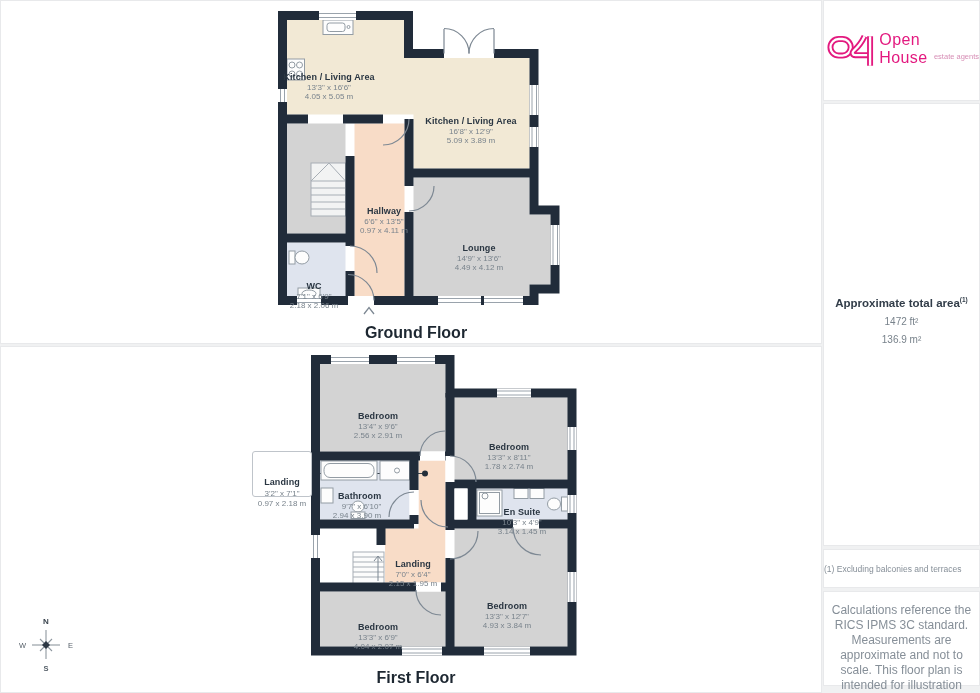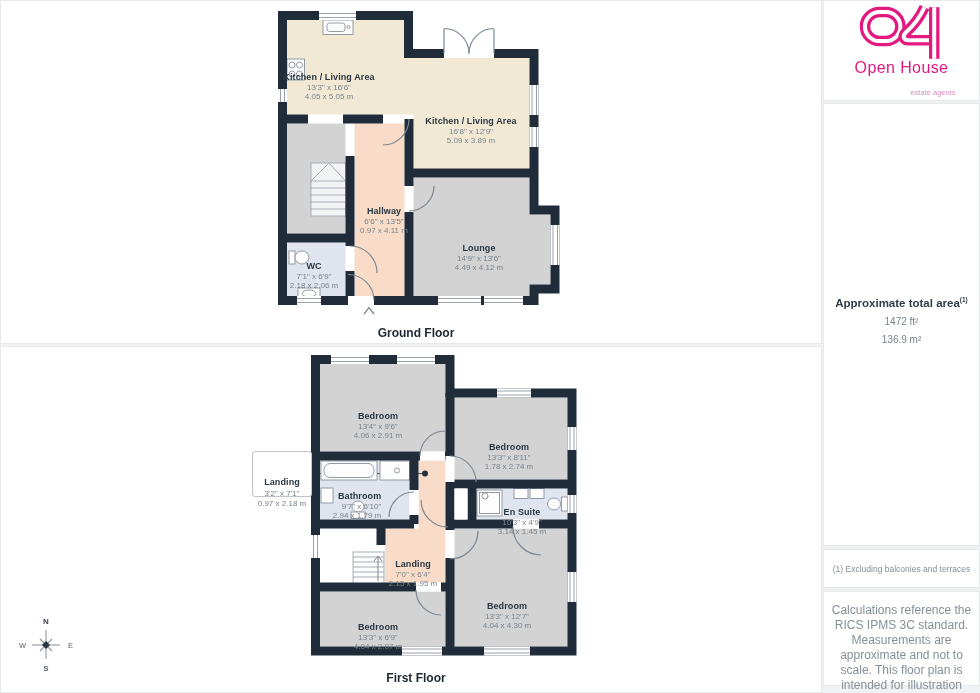--- a/index.html
+++ b/index.html
@@ -2,38 +2,38 @@
 <html><head>
 <meta charset="utf-8">
 <style>
   html,body{margin:0;padding:0;background:#f0f1f2;font-family:"Liberation Sans",sans-serif;}
   .stage{position:relative;width:980px;height:693px;background:#f0f1f2;overflow:hidden;}
   .panel{position:absolute;background:#ffffff;border:1px solid #e8e9eb;box-sizing:border-box;}
   .panel svg{position:absolute;left:0;top:0;}
   .room-label{position:absolute;transform:translate(-50%,-50%);text-align:center;line-height:1.2;white-space:nowrap;z-index:3;}
   .room-name{font-size:9px;font-weight:bold;color:#2a3642;letter-spacing:.1px;margin-top:38px;}
   .room-dim{font-size:8px;color:#79838c;}
-  .floor-title{position:absolute;transform:translate(-50%,-50%);font-size:12px;font-weight:bold;color:#1d2731;z-index:3;white-space:nowrap;}
+  .floor-title{position:absolute;transform:translate(-50%,-50%);font-size:16px;font-weight:bold;color:#1d2731;z-index:3;white-space:nowrap;}
   .callout{position:absolute;left:251px;top:104px;width:58px;height:44px;background:#fff;border:1px solid #bfc4ca;border-radius:3px;z-index:4;display:flex;flex-direction:column;align-items:center;justify-content:center;line-height:1.25;}
   .compass{position:absolute;left:19px;top:272px;width:52px;height:52px;z-index:3;}
   .compass span{position:absolute;font-size:7.5px;color:#555f68;}
   .compass .n{left:50%;top:-2px;transform:translateX(-50%);font-weight:bold;color:#39434d;font-size:8px;}
   .compass .s{left:50%;bottom:-2px;transform:translateX(-50%);font-weight:bold;}
   .compass .w{left:-1px;top:50%;transform:translateY(-50%);}
   .compass .e{right:-1px;top:50%;transform:translateY(-50%);}
   .sidebar{position:absolute;left:823px;top:0;width:157px;height:693px;}
   .card{position:absolute;left:0;width:157px;background:#fff;border:1px solid #e8e9eb;box-sizing:border-box;}
-  .card-logo{top:0;height:101px;display:flex;flex-direction:column;align-items:center;justify-content:center;}
+  .card-logo{top:0;height:101px;display:flex;flex-direction:row;align-items:center;justify-content:center;}
   .brand{font-size:16px;color:#e3197f;letter-spacing:.4px;margin-top:-3px;}
   .tagline{font-size:7.5px;color:#d78fb6;width:108px;text-align:right;margin-top:11px;}
   .card-area{top:103px;height:443px;text-align:center;}
   .area-heading{margin-top:192px;font-size:11.5px;font-weight:bold;color:#323d49;}
   .area-heading sup{font-size:6.5px;}
   .area-val{font-size:10px;color:#78828b;margin-top:7px;}
-  .card-note{top:549px;height:39px;display:flex;align-items:center;justify-content:center;font-size:8.5px;color:#868f98;}
+  .card-note{top:549px;height:39px;display:flex;align-items:center;font-size:8.5px;color:#868f98;}
   .card-legal{top:591px;height:95px;text-align:center;}
   .legal-text{width:142px;margin:11px auto 14px;font-size:12px;color:#868f98;line-height:1.25;}
   .provider{margin-top:21px;font-size:10px;color:#49535e;letter-spacing:1.5px;}
   .provider b{letter-spacing:1px;}
 </style>
 </head>
 <body>
 
 <div class="stage">
 
@@ -126,21 +126,21 @@
     <div class="room-label" style="left:383px;top:201px;">
       <div class="room-name">Hallway</div>
       <div class="room-dim">6'6" x 13'5"</div>
       <div class="room-dim">0.97 x 4.11 m</div>
     </div>
     <div class="room-label" style="left:478px;top:238px;">
       <div class="room-name">Lounge</div>
       <div class="room-dim">14'9" x 13'6"</div>
       <div class="room-dim">4.49 x 4.12 m</div>
     </div>
-    <div class="room-label" style="left:313px;top:256px;">
+    <div class="room-label" style="left:313px;top:276px;">
       <div class="room-name">WC</div>
       <div class="room-dim">7'1" x 6'9"</div>
       <div class="room-dim">2.18 x 2.06 m</div>
     </div>
     <div class="floor-title" style="left:415px;top:332px;">Ground Floor</div>
   </section>
 
   <section class="panel" style="left:0;top:346px;width:822px;height:347px;">
     <svg width="822" height="347" viewBox="0 0 822 347">
       <g>
@@ -233,56 +233,56 @@
         <path d="M420,153 A27,27 0 0 0 447,180"></path>
         <path d="M477,184 A28,28 0 0 1 449,212"></path>
         <path d="M512,180 A28,28 0 0 0 540,208"></path>
         <path d="M415,243 A25,25 0 0 0 440,268"></path>
       </g>
     </svg>
 
     <div class="room-label" style="left:377px;top:60px;">
       <div class="room-name">Bedroom</div>
       <div class="room-dim">13'4" x 9'6"</div>
-      <div class="room-dim">4.06 x 2.91 m</div>
+      <div class="room-dim">2.56 x 2.91 m</div>
     </div>
     <div class="room-label" style="left:508px;top:91px;">
       <div class="room-name">Bedroom</div>
       <div class="room-dim">13'3" x 8'11"</div>
       <div class="room-dim">1.78 x 2.74 m</div>
     </div>
     <div class="callout">
       <div class="room-name">Landing</div>
       <div class="room-dim">3'2" x 7'1"</div>
       <div class="room-dim">0.97 x 2.18 m</div>
     </div>
     <div class="room-label" style="left:356px;top:140px;text-align:right;">
       <div class="room-name">Bathroom</div>
       <div class="room-dim">9'7" x 6'10"</div>
-      <div class="room-dim">2.94 x 1.79 m</div>
+      <div class="room-dim">2.94 x 3.90 m</div>
     </div>
     <div class="room-label" style="left:521px;top:156px;">
       <div class="room-name">En Suite</div>
       <div class="room-dim">10'3" x 4'9"</div>
       <div class="room-dim">3.14 x 1.45 m</div>
     </div>
     <div class="room-label" style="left:412px;top:208px;">
       <div class="room-name">Landing</div>
       <div class="room-dim">7'0" x 6'4"</div>
       <div class="room-dim">2.15 x 1.95 m</div>
     </div>
     <div class="room-label" style="left:377px;top:271px;">
       <div class="room-name">Bedroom</div>
       <div class="room-dim">13'3" x 6'9"</div>
       <div class="room-dim">4.04 x 2.07 m</div>
     </div>
     <div class="room-label" style="left:506px;top:250px;">
       <div class="room-name">Bedroom</div>
       <div class="room-dim">13'3" x 12'7"</div>
-      <div class="room-dim">4.04 x 4.30 m</div>
+      <div class="room-dim">4.93 x 3.84 m</div>
     </div>
 
     <div class="compass">
       <span class="n">N</span>
       <span class="w">W</span>
       <span class="e">E</span>
       <span class="s">S</span>
       <svg width="52" height="52" viewBox="0 0 52 52" style="position:absolute;left:0;top:0;">
         <g stroke="#8e979f" stroke-width="1.1">
           <line x1="26" y1="26" x2="26" y2="11"></line>

